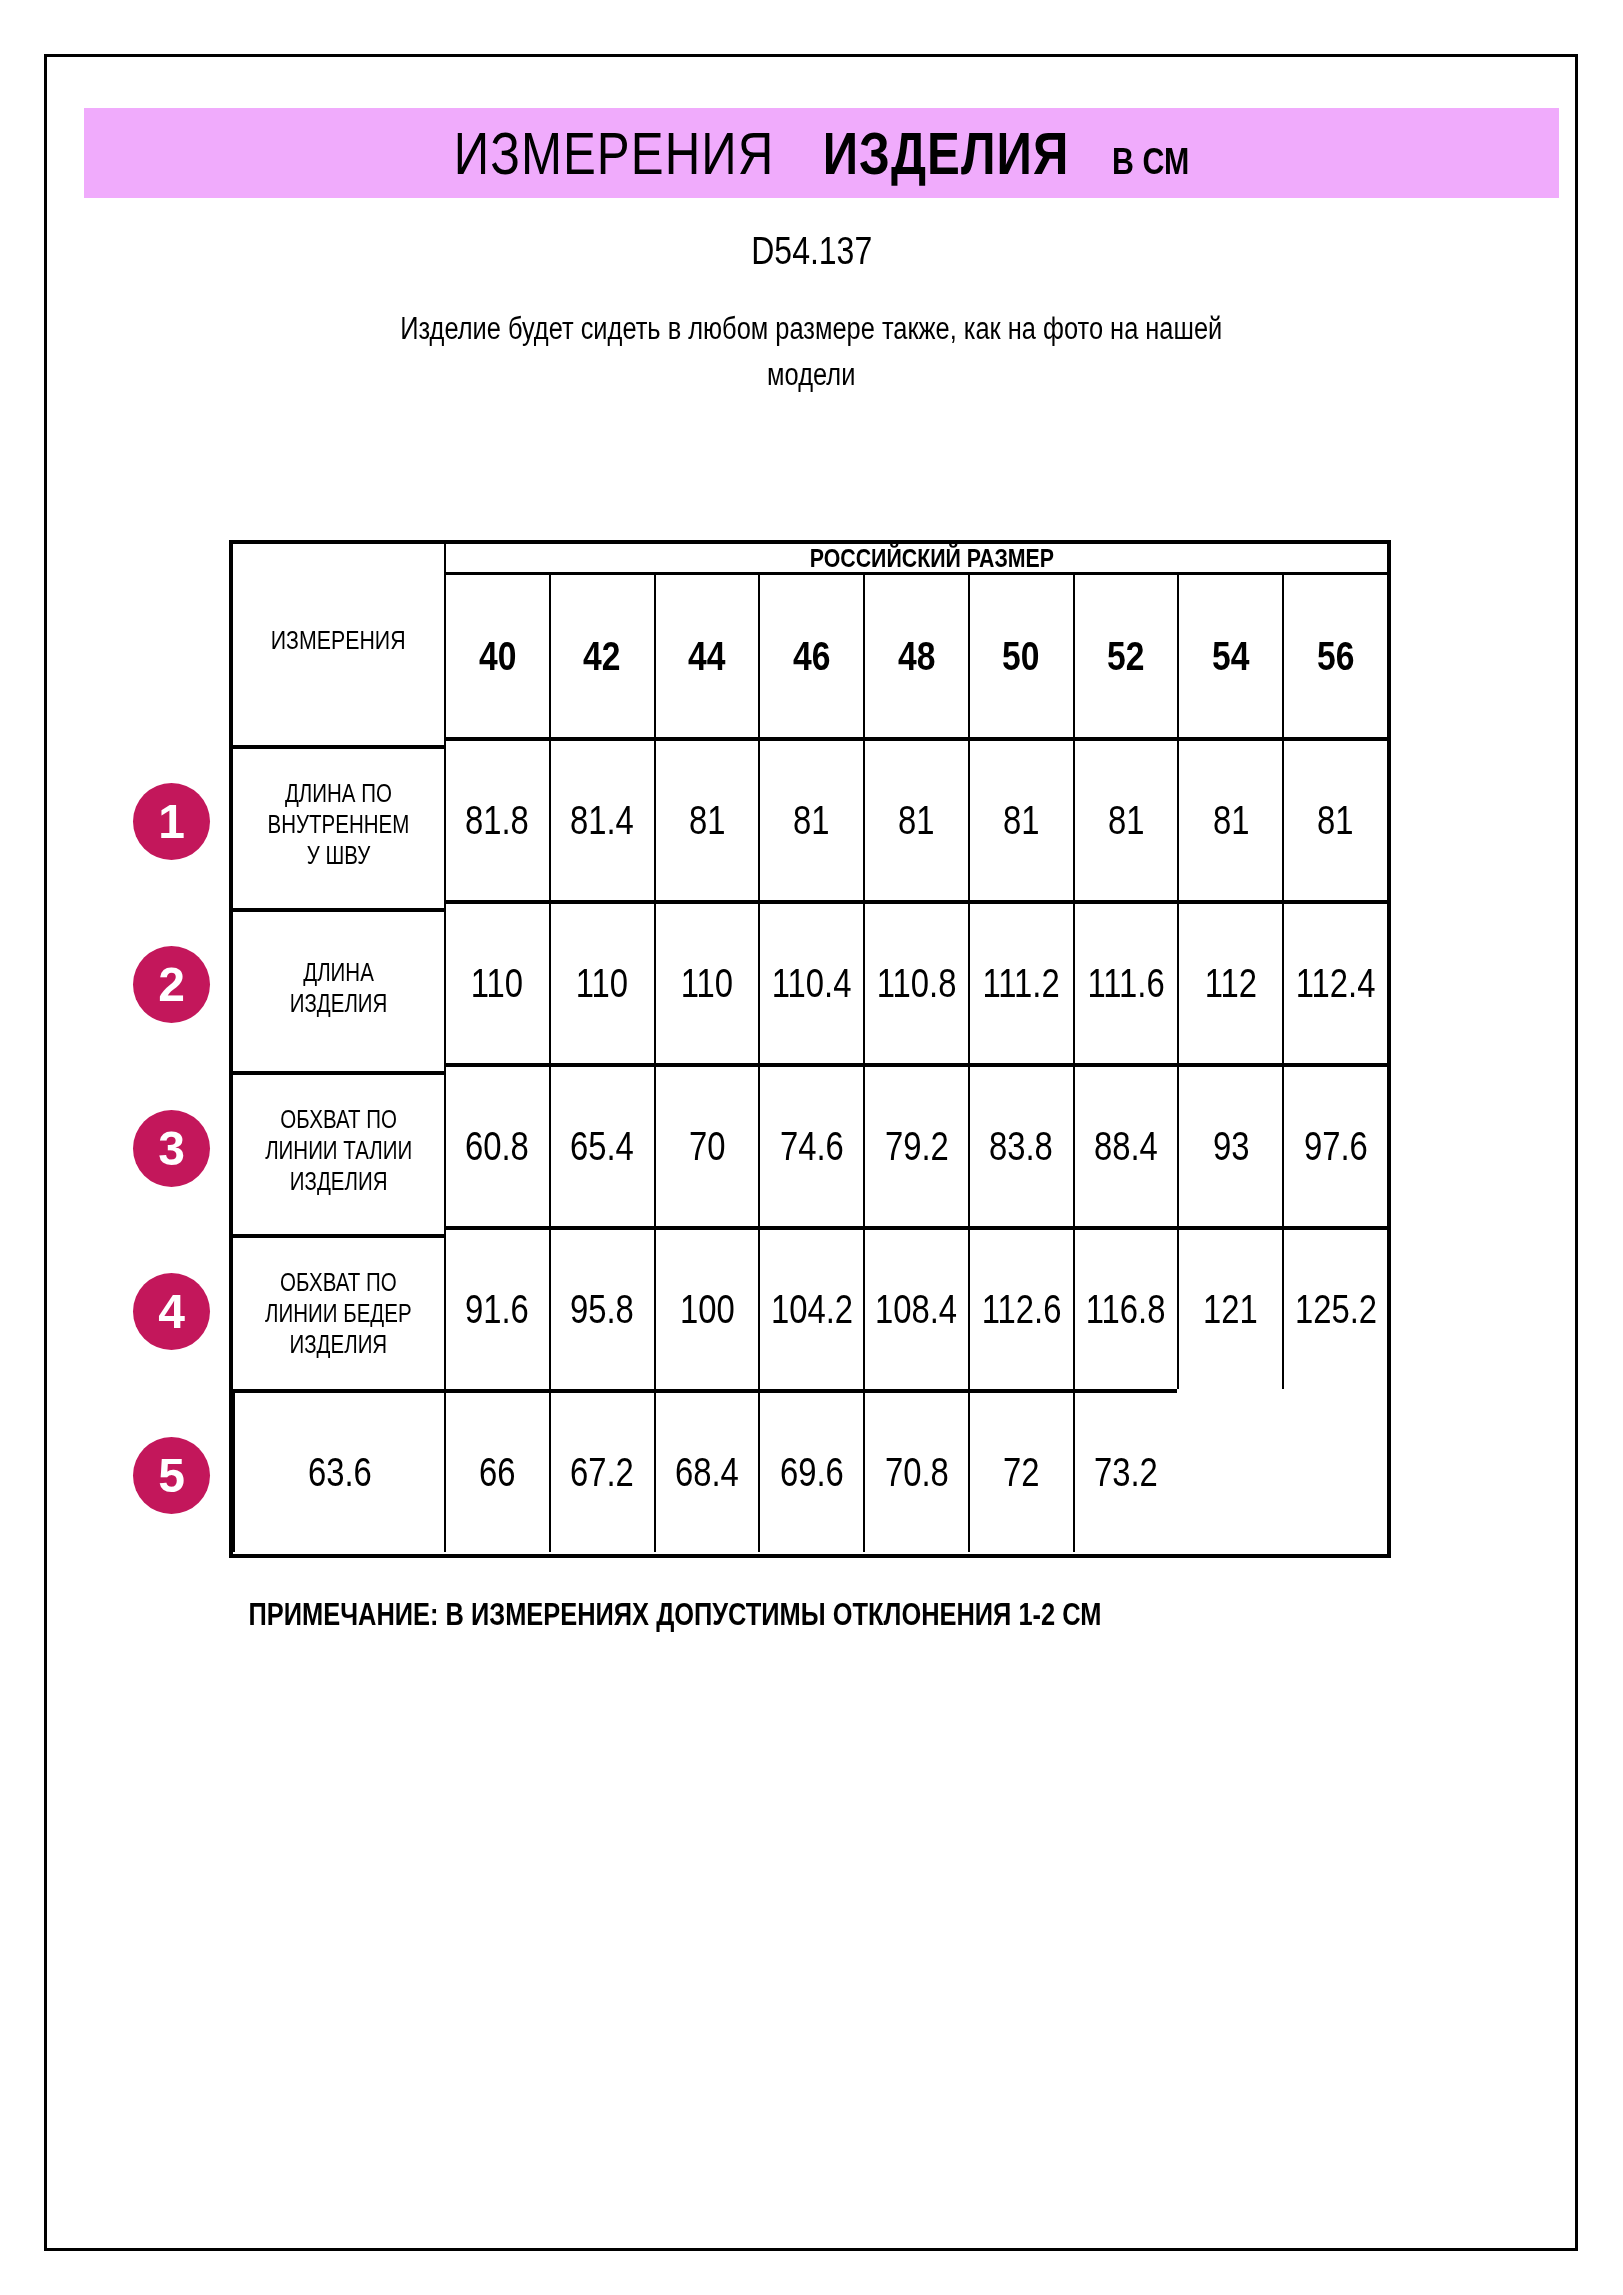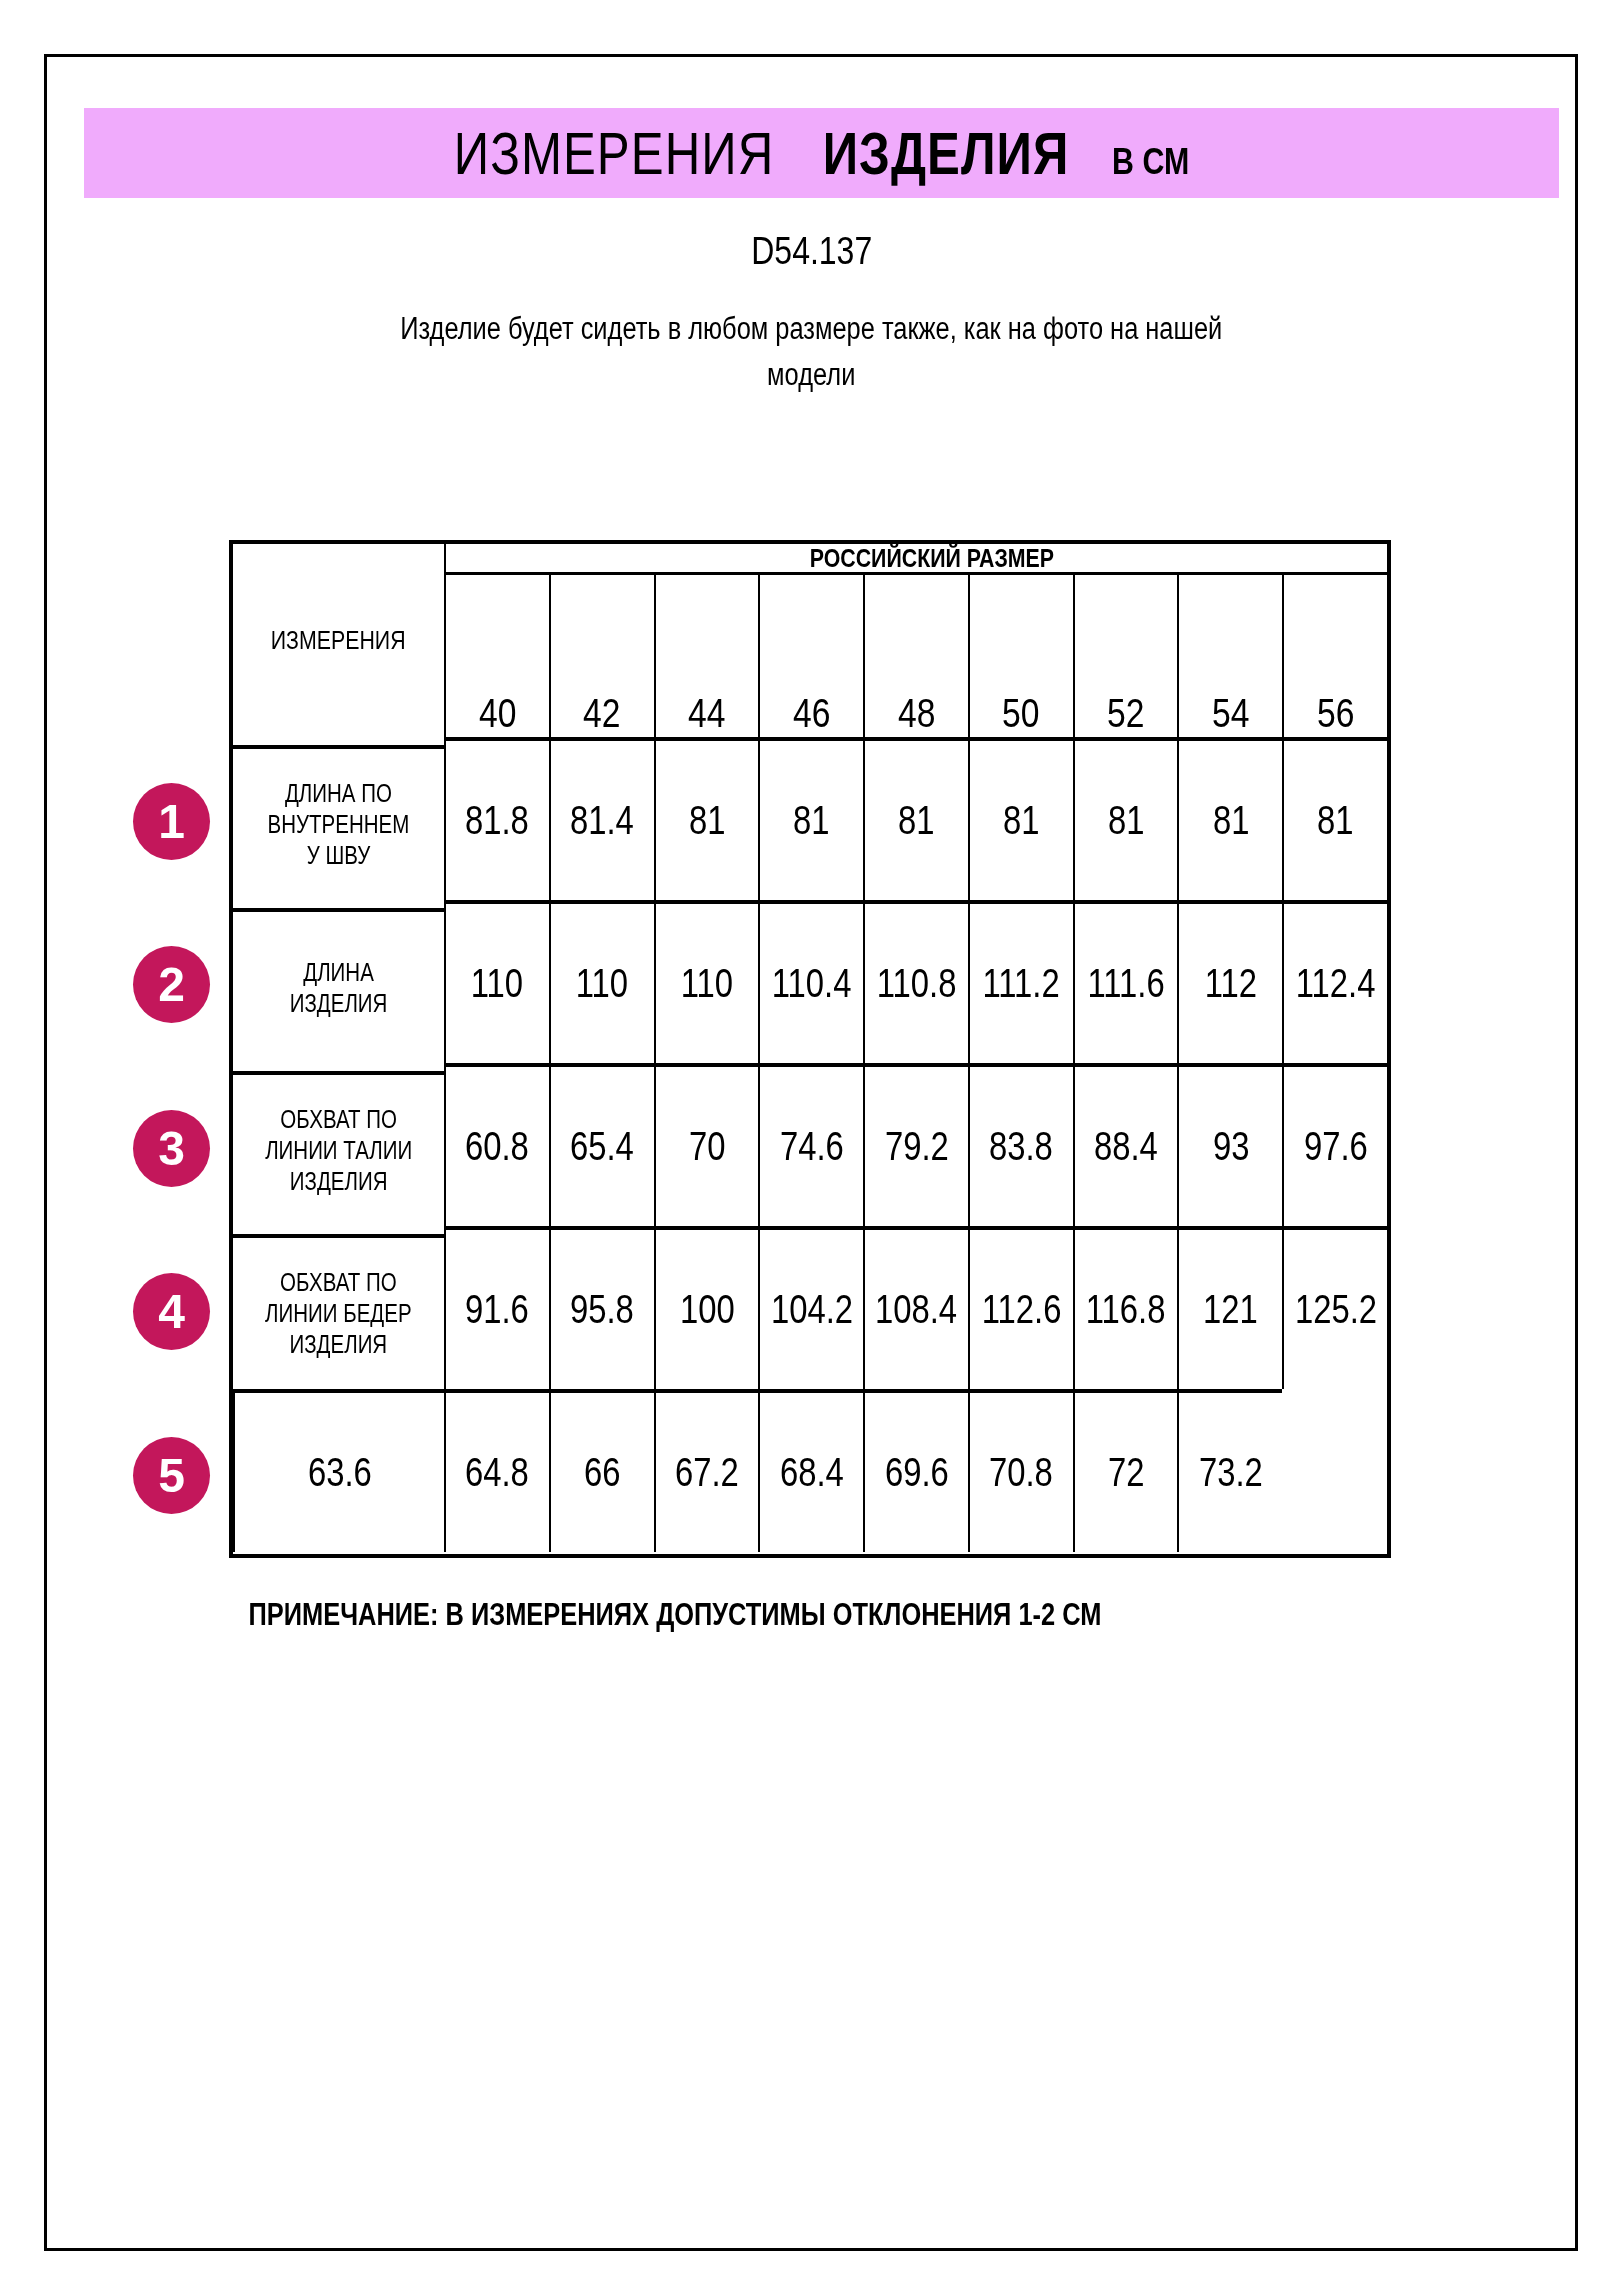--- a/index.html
+++ b/index.html
@@ -61,21 +61,21 @@
     box-sizing: border-box;
     overflow: hidden;
   }
   .corner { grid-column: 1; grid-row: 1 / 3; font-size: 26px; }
   .size-header {
     grid-column: 2 / 11; grid-row: 1;
     border-left: 2.6px solid #000;
     border-bottom: 3.9px solid #000;
     font-size: 26px; font-weight: 700; padding-left: 30px;
   }
-  .size-cell { border-left: 2.6px solid #000; font-size: 41px; font-weight: 400; align-items: flex-end; }
+  .size-cell { border-left: 2.6px solid #000; font-size: 41px; font-weight: 700; }
   .lab { border-top: 4.6px solid #000; font-size: 25px; line-height: 31px; margin-top: 8px; }
   .v   { border-top: 4.6px solid #000; border-left: 2.6px solid #000; font-size: 40px; }
   .badge {
     position: absolute; left: 133px;
     width: 77px; height: 77px;
     border-radius: 50%;
     display: flex; align-items: center; justify-content: center;
     color: #fff; font-size: 48px; font-weight: 700;
   }
 </style>
@@ -261,23 +261,20 @@
       <span class="cond">121</span>
     </div>
   <div class="cell v">
       <span class="cond">125.2</span>
     </div>
 
   <div class="cell v">
       <span class="cond">63.6</span>
     </div>
   <div class="cell v">
-      <span class="cond">64.8</span>
-    </div>
-  <div class="cell v">
       <span class="cond">66</span>
     </div>
   <div class="cell v">
       <span class="cond">67.2</span>
     </div>
   <div class="cell v">
       <span class="cond">68.4</span>
     </div>
   <div class="cell v">
       <span class="cond">69.6</span>

